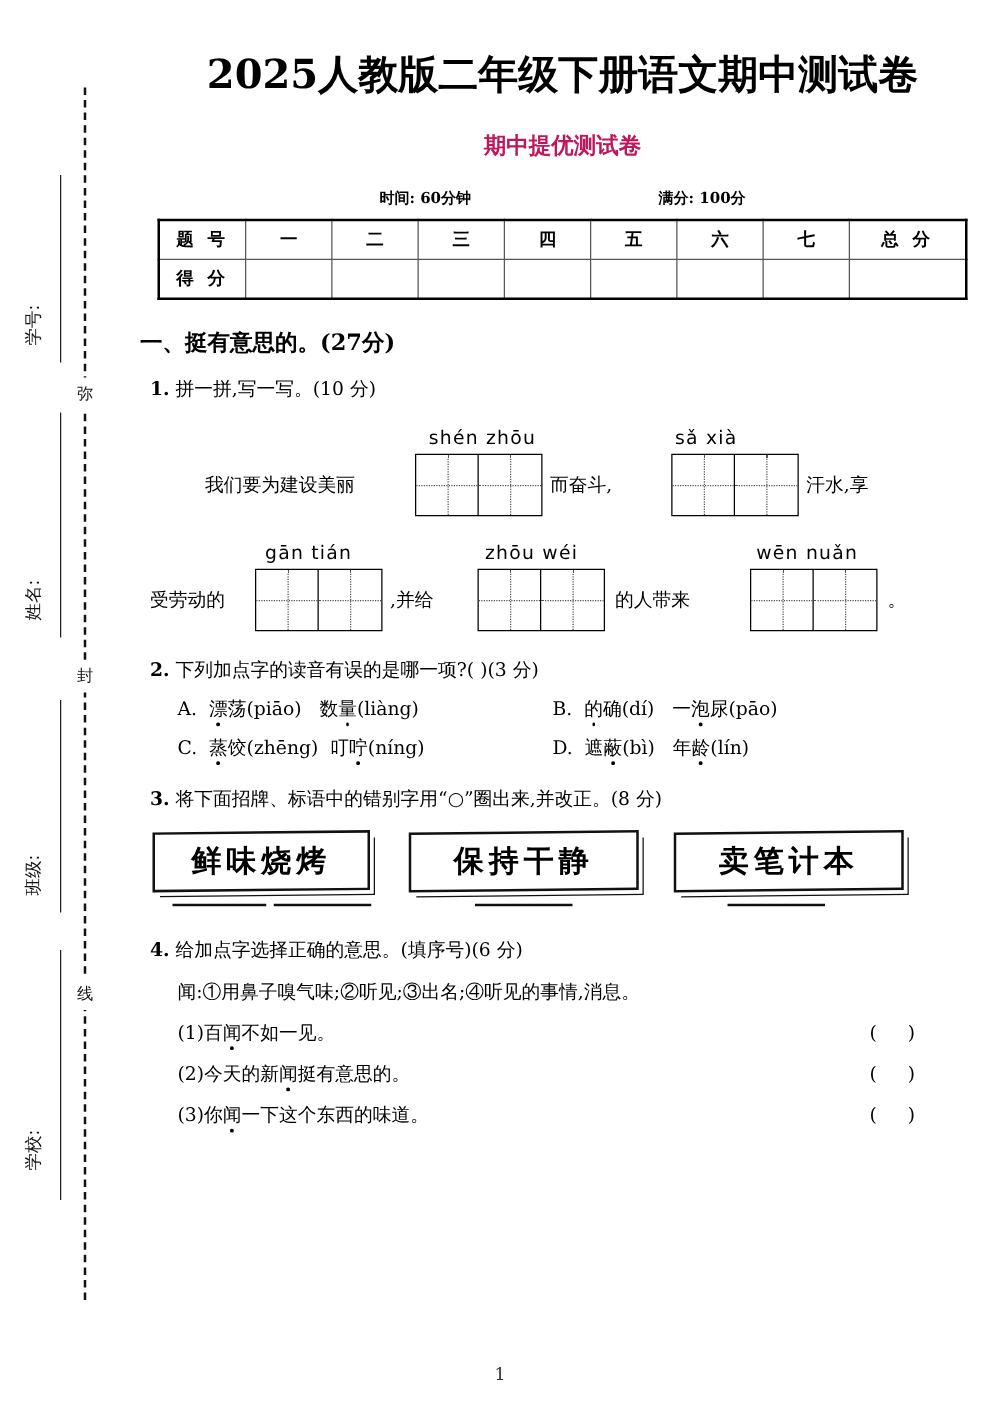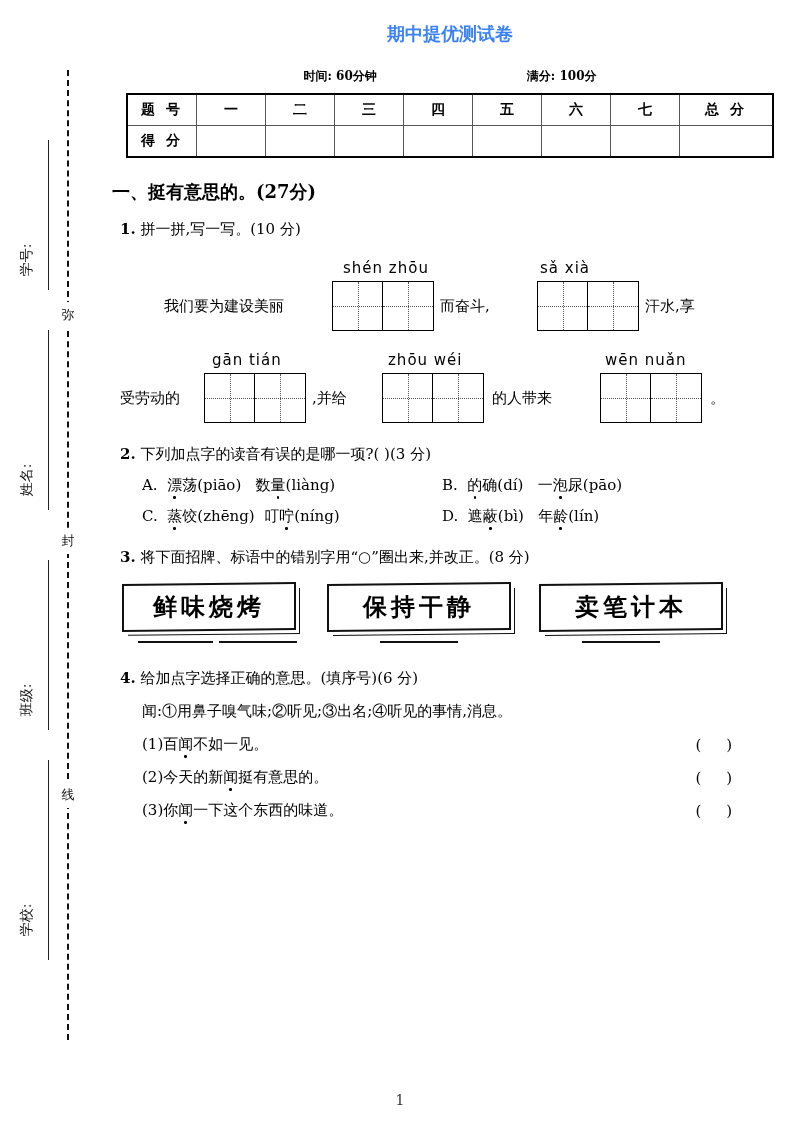--- a/index.html
+++ b/index.html
@@ -75,21 +75,21 @@
     letter-spacing: 0px;
     color: #000;
     white-space: nowrap;
   }
   #paper-subtitle {
     margin-top: 22px;
     text-align: center;
     font-size: 18px;
     font-weight: bold;
     font-family: Liberation Mono, monospace;
-    color: #3b82f6;
+    color: #be185d;
   }
 
   #meta-row {
     margin-top: 22px;
     display: flex;
     justify-content: center;
     font-size: 12px;
     font-weight: bold;
     font-family: "DejaVu Serif", "Liberation Serif", serif;
   }
@@ -239,21 +239,20 @@
     margin: 14px 0 0 42px;
     font-size: 15px;
     font-family: "DejaVu Serif", "Liberation Serif", serif;
   }
   .sub-q {
     margin: 14px 0 0 42px;
     font-size: 15px;
     font-family: "DejaVu Serif", "Liberation Serif", serif;
     display: flex;
     width: 600px;
-    align-items: center;
   }
   .sub-q .stem { flex: 1; }
   .sub-q .paren { width: 70px; text-align: right; letter-spacing: 10px; }
 
   #page-num {
     position: absolute;
     left: 0; right: 0;
     top: 1092px;
     text-align: center;
     font-size: 14px;
@@ -277,20 +276,21 @@
   <div class="seal-label" style="top:780px;">班级:</div>
   <div class="seal-label" style="top:1000px;">学校:</div>
 
   <div class="seal-word" style="top:302px; background:#fff; padding:4px 0;">弥</div>
   <div class="seal-word" style="top:528px; background:#fff; padding:4px 0;">封</div>
   <div class="seal-word" style="top:782px; background:#fff; padding:4px 0;">线</div>
 </div>
 
 <div id="sheet">
 
+  <div id="paper-title">2025人教版二年级下册语文期中测试卷</div>
   <div id="paper-subtitle">期中提优测试卷</div>
 
   <div id="meta-row">
     <span class="meta-time">时间: 60分钟</span>
     <span>满分: 100分</span>
   </div>
 
   <table id="score-table">
     <tbody>
         <tr>

